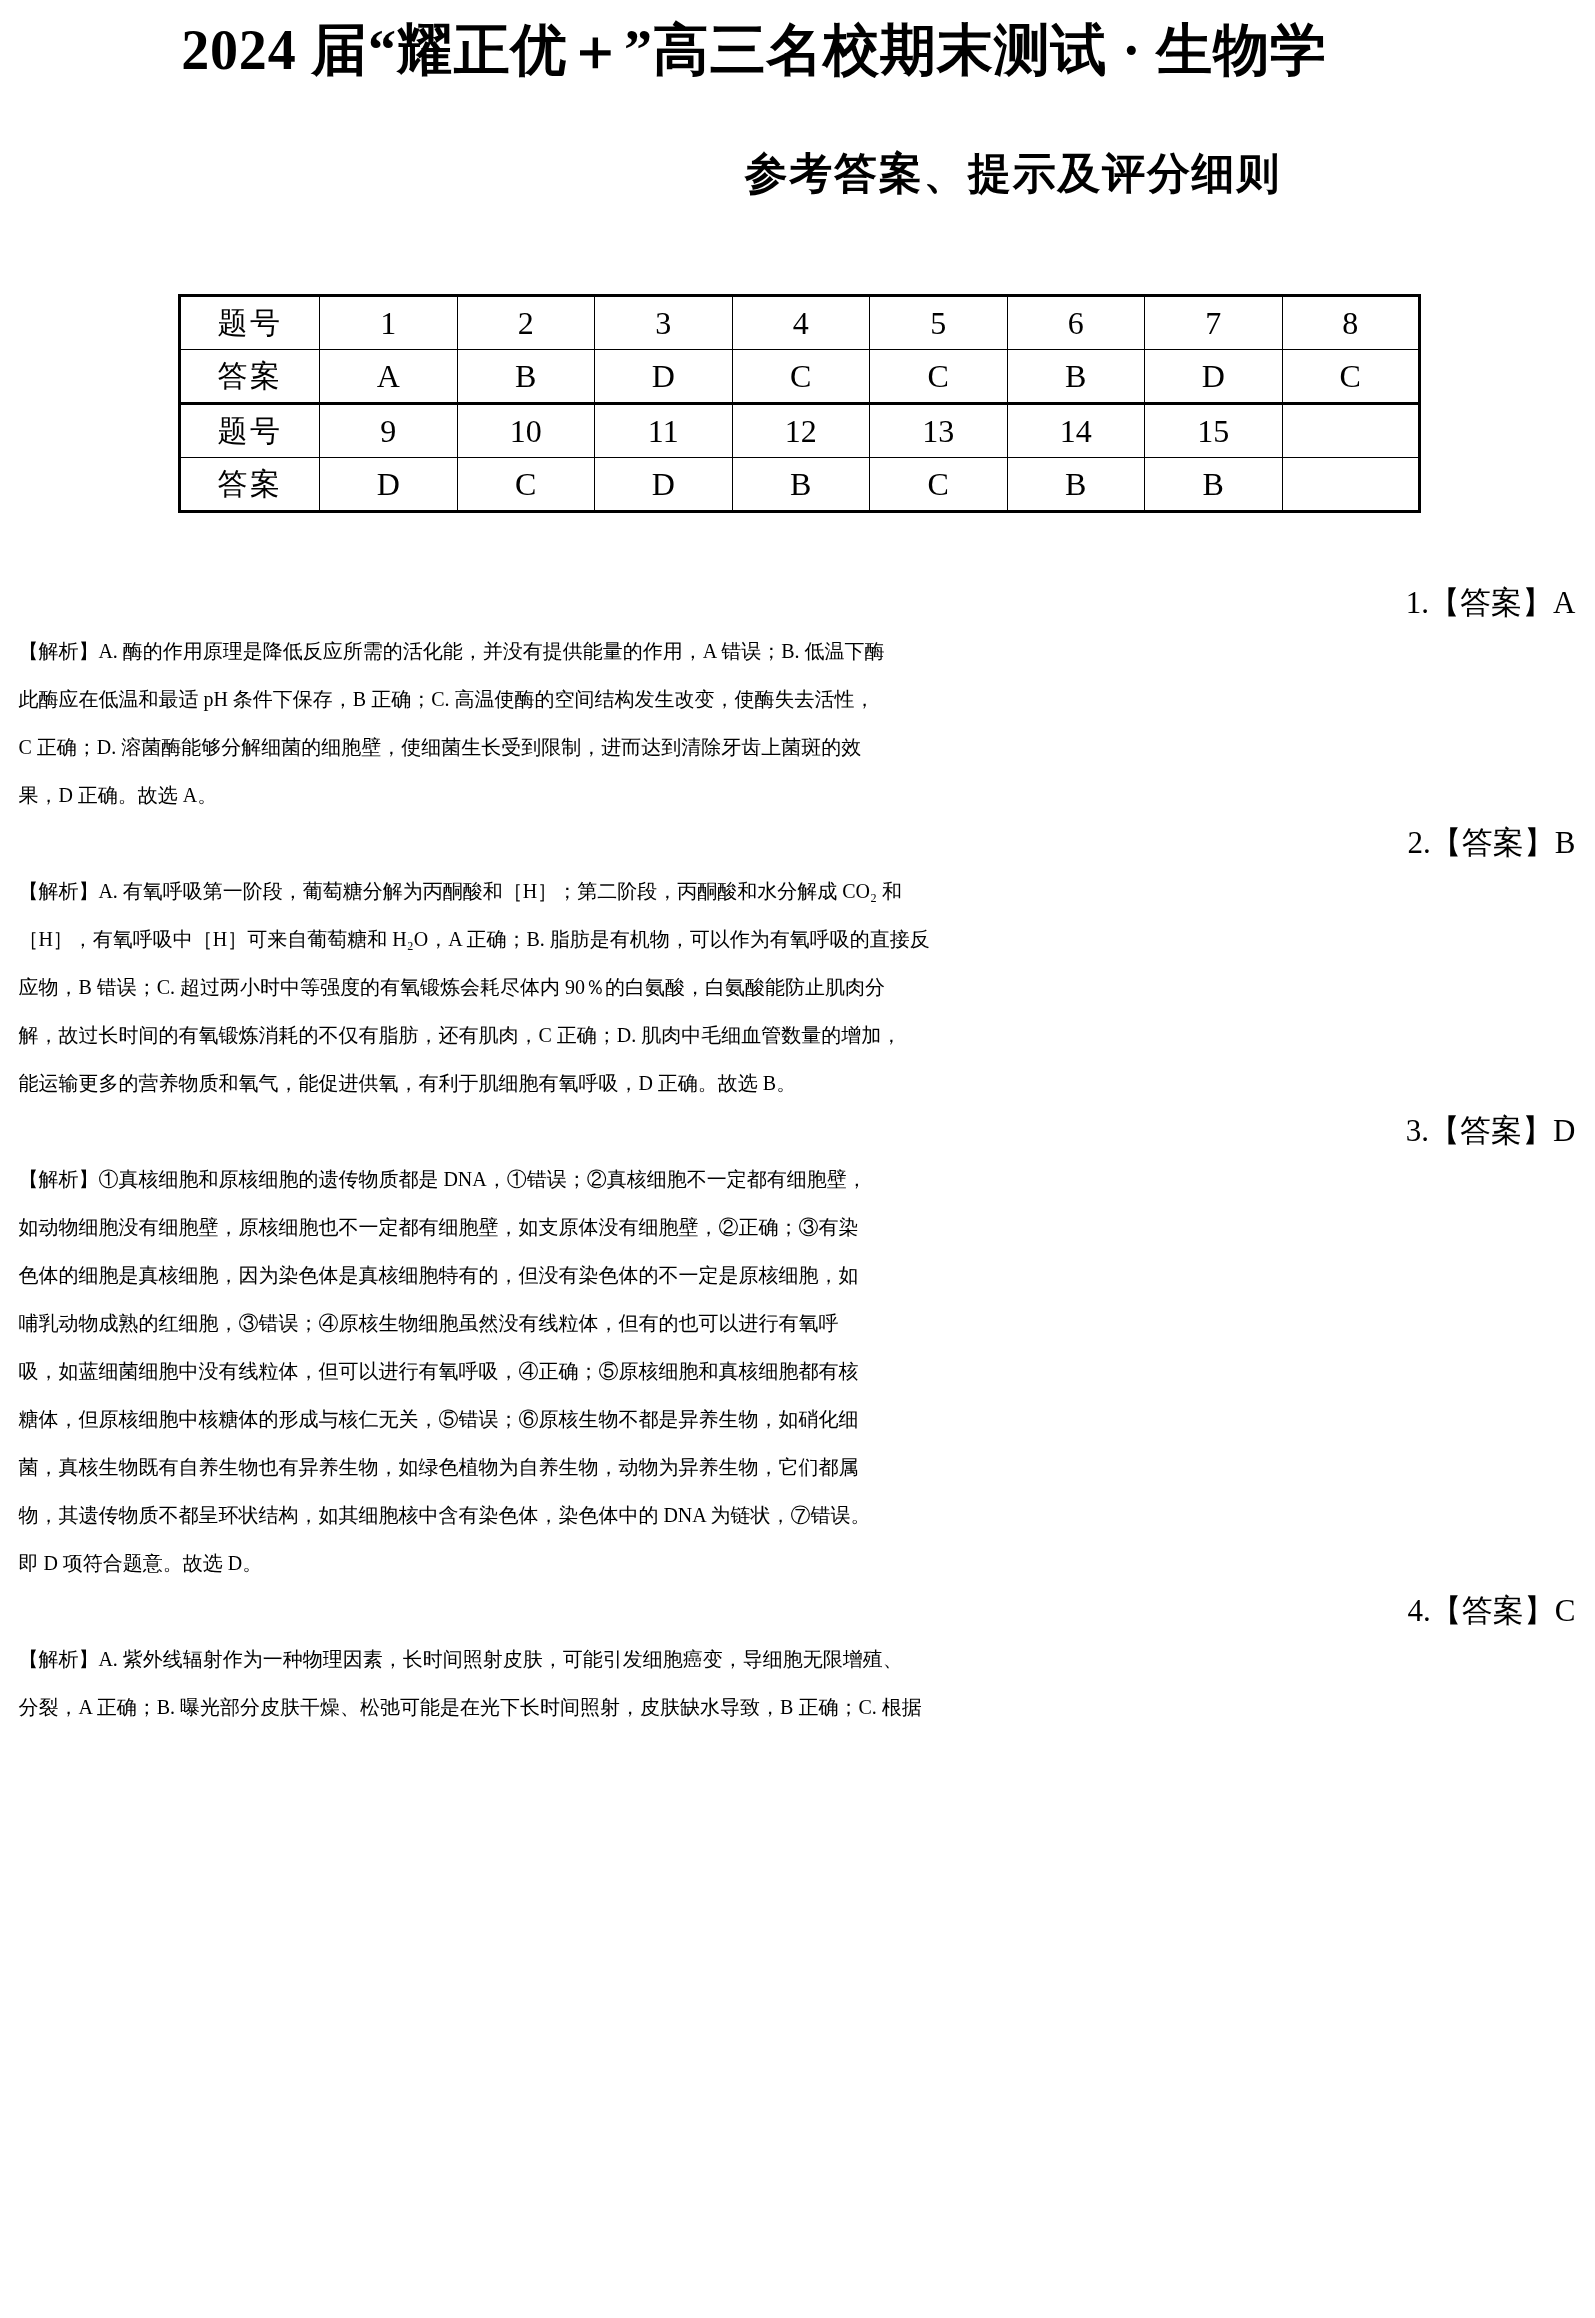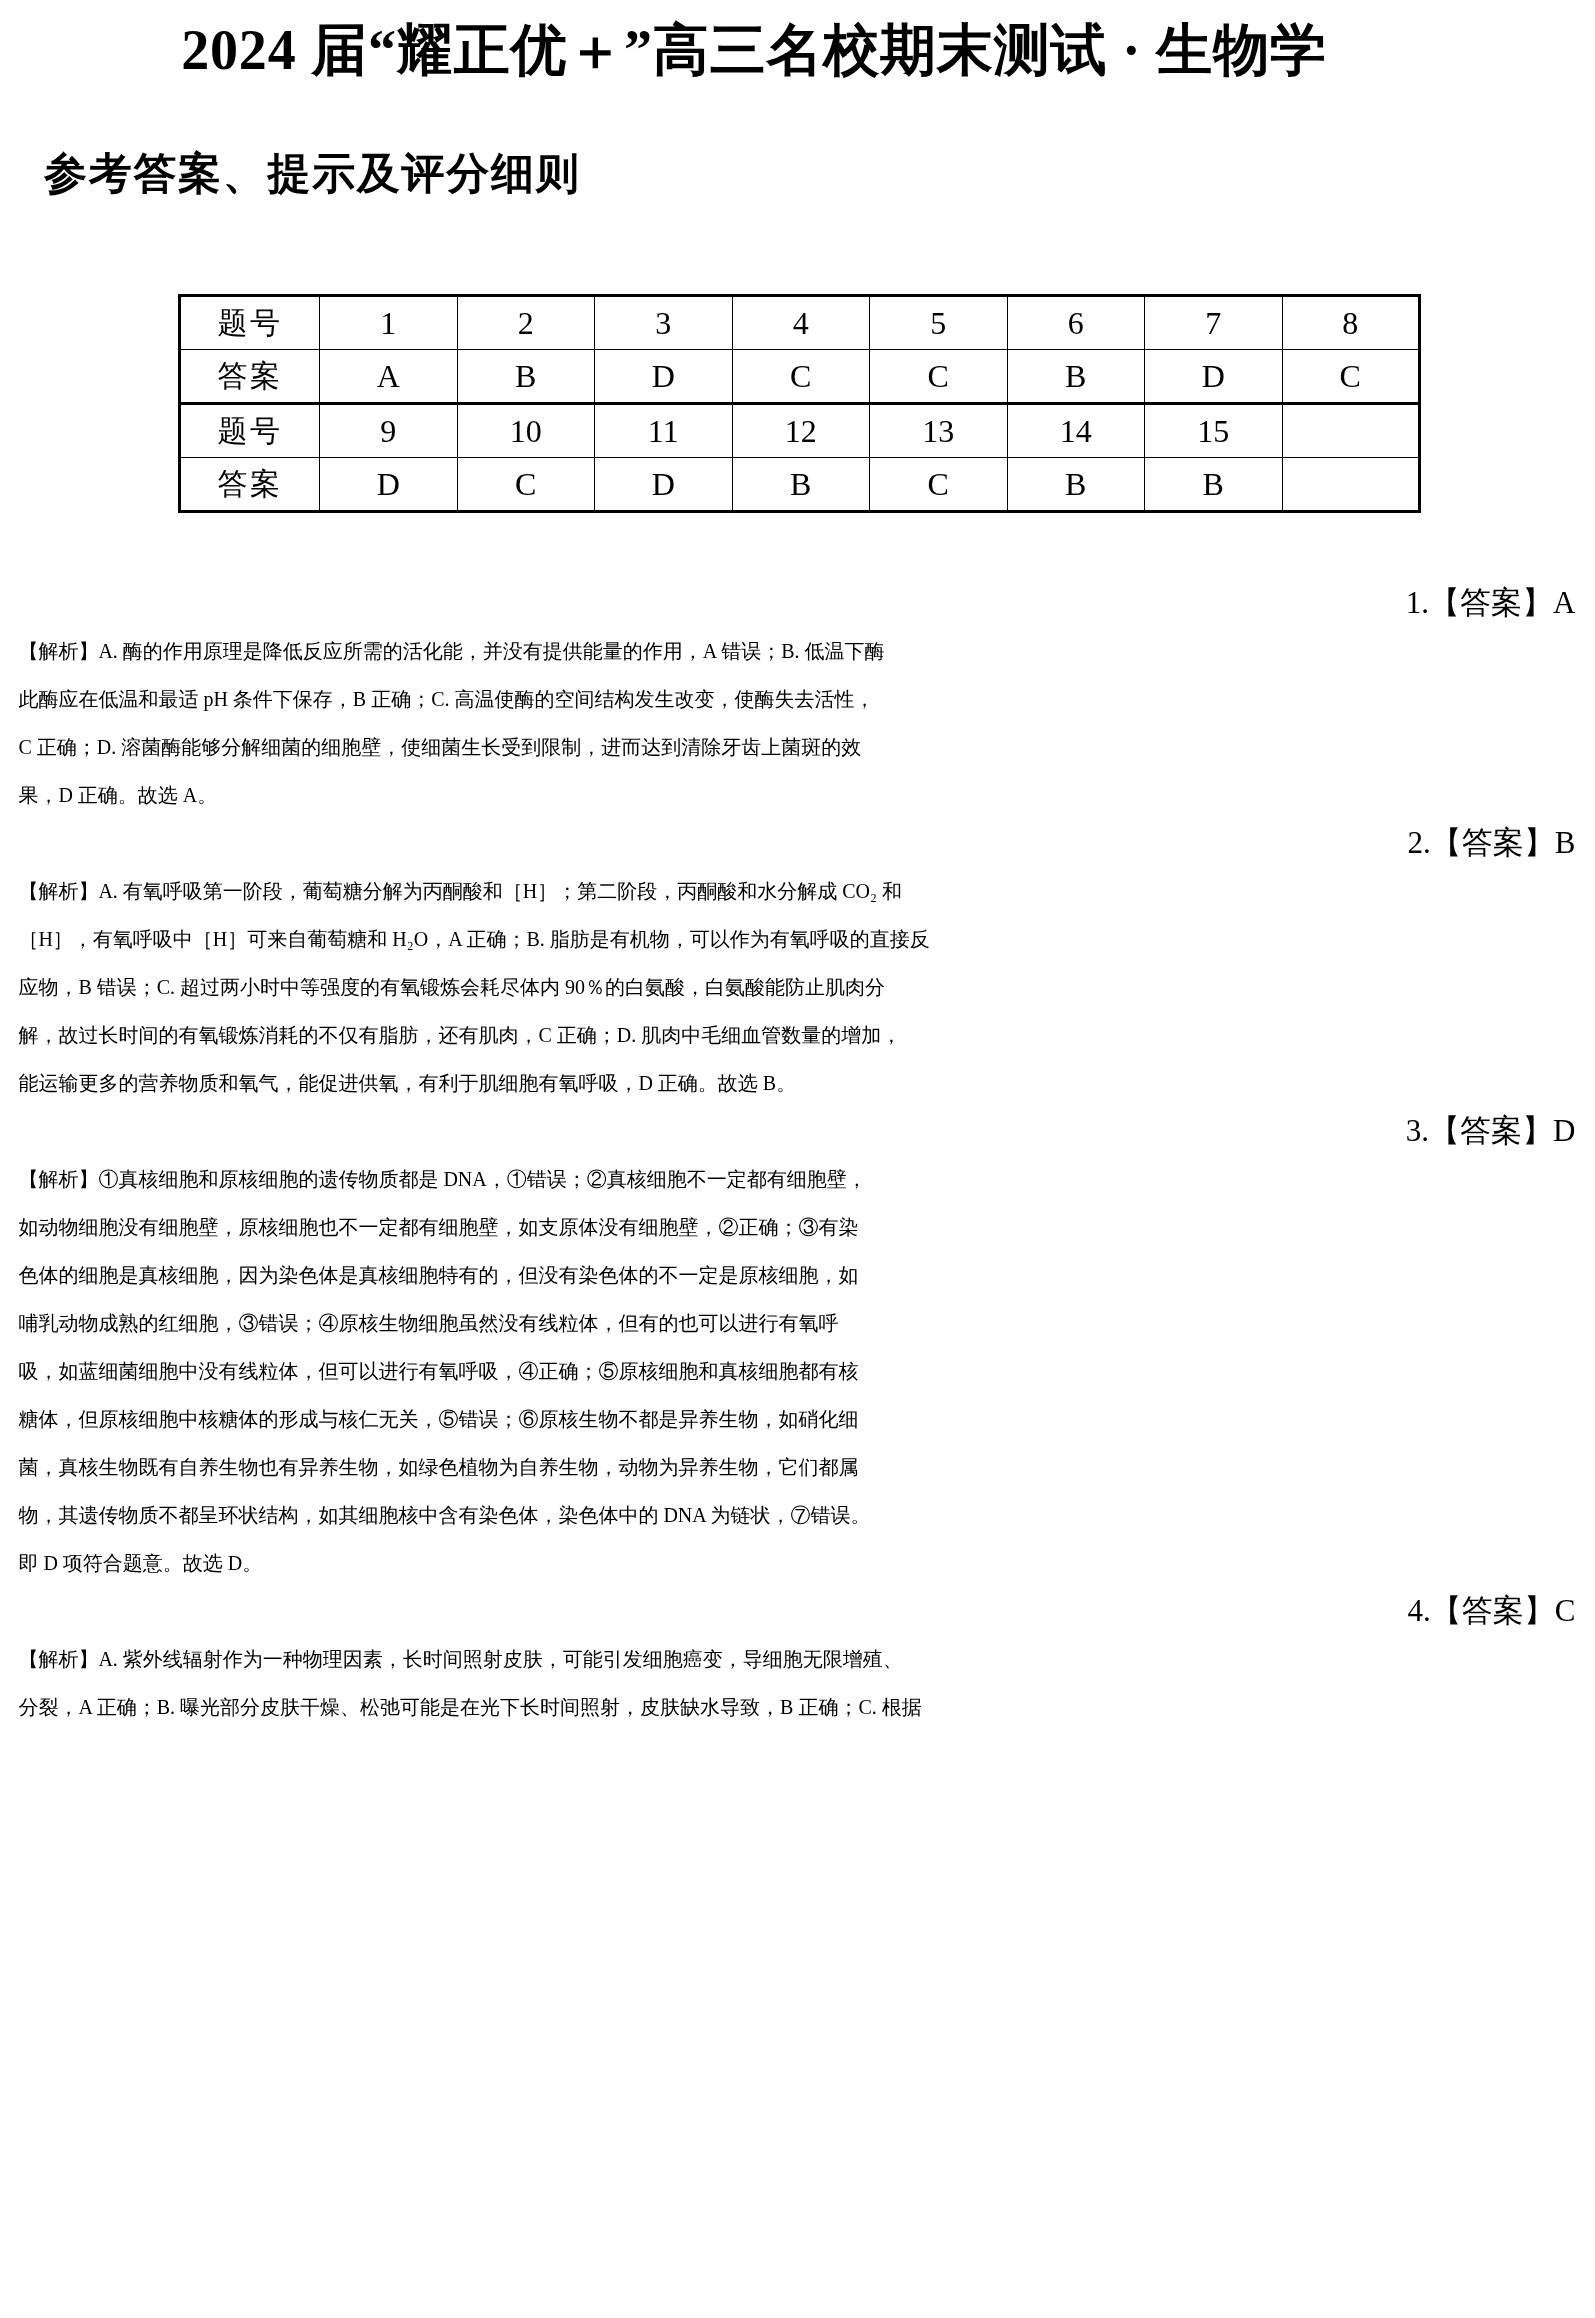--- a/index.html
+++ b/index.html
@@ -36,28 +36,27 @@
     letter-spacing: 0.8px;
     line-height: 1.15;
     white-space: nowrap;
   }
 
   .doc-subtitle {
     position: absolute;
     left: 0;
     top: 149px;
     width: 1281px;
-    text-align: left;
+    text-align: right;
     font-family: "DejaVu Sans", "Liberation Sans", sans-serif;
     font-size: 43px;
     font-weight: 700;
     letter-spacing: 1.7px;
     line-height: 1.15;
     white-space: nowrap;
-    margin-left: 44px;
   }
 
   
   .answer-table-wrap {
     position: absolute;
     left: 178px;
     top: 294px;
     width: 1243px;
   }
   table.answer-table {

